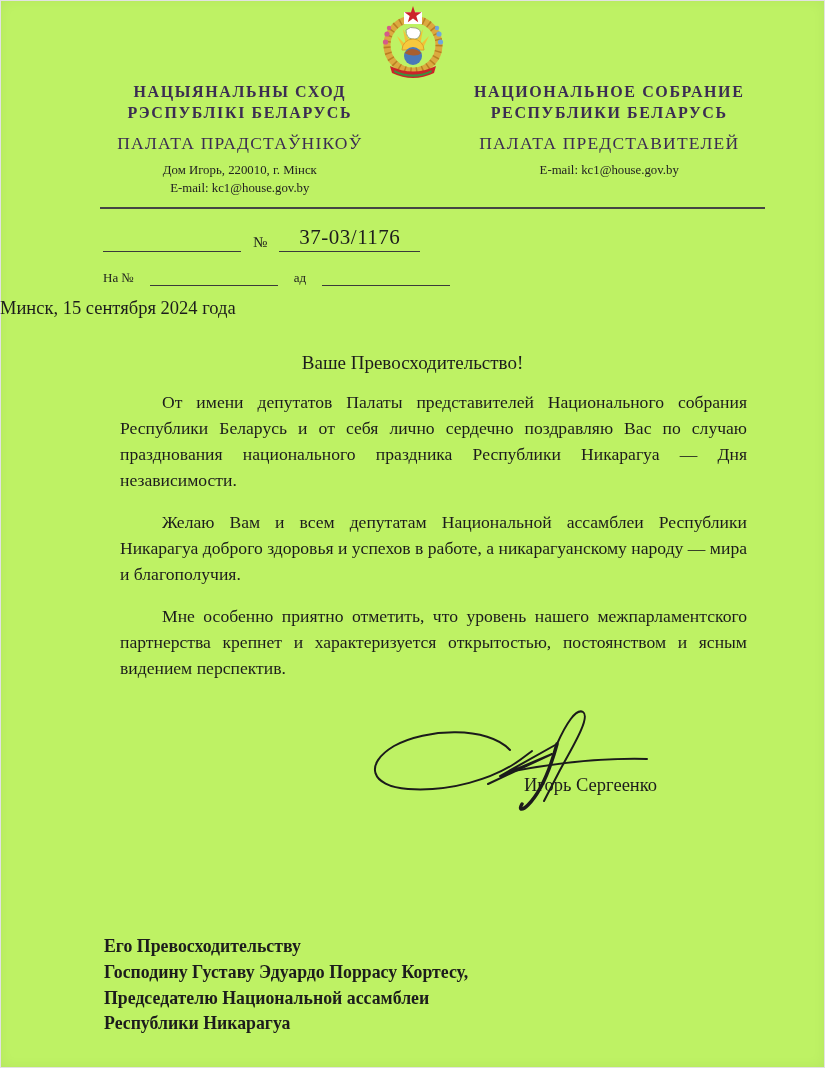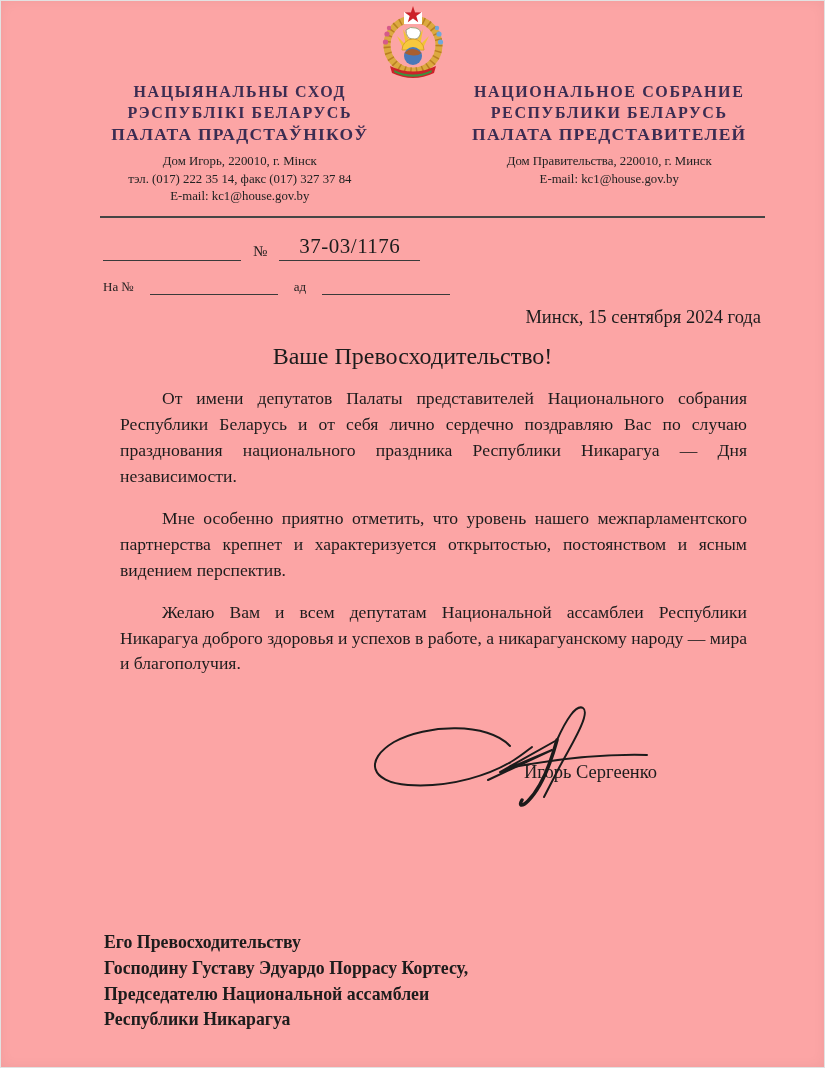--- a/index.html
+++ b/index.html
@@ -1,61 +1,61 @@
 <!DOCTYPE html>
 <html><head>
 <meta charset="utf-8">
 <style>
   html,body{margin:0;padding:0;background:#ffffff;}
   .page{
     position:relative;
     width:825px;height:1068px;
-    background:#fca5a5;
+    background:#bef264;
     box-sizing:border-box;
     box-shadow:inset 0 0 0 1px #e2e2e2, inset 0 0 14px rgba(0,0,0,.06);
     font-family:"Liberation Serif","DejaVu Serif",serif;
     color:#1c1c1c;
     overflow:hidden;
   }
   
   .emblem-wrap{text-align:center;padding-top:4px;height:76px;}
   .emblem-wrap svg{width:70px;height:74px;}
   .header-cols{display:flex;justify-content:space-between;padding:2px 52px 0 76px;}
   .hcol{width:47%;text-align:center;}
   .org-name{
     font-size:16px;font-weight:600;letter-spacing:1.6px;line-height:1.3;
     color:#3b2c52;white-space:pre-line;
   }
   .chamber-name{
-    margin-top:0;font-size:17.5px;font-weight:700;letter-spacing:1.2px;color:#3b2c52;
+    margin-top:9px;font-size:17.5px;font-weight:400;letter-spacing:1.2px;color:#3b2c52;
   }
   .addr{margin-top:8px;font-size:12.8px;line-height:1.4;color:#222;}
   .rule{margin:10px 60px 0 100px;border-top:2.5px solid #454545;}
   
   .ref-block{margin:16px 62px 0 103px;}
   .ref-row1{display:flex;align-items:flex-end;gap:12px;}
   .blank{display:inline-block;border-bottom:1.4px solid #3a3a3a;height:16px;}
   .blank.b1{width:138px;}
   .blank.b2{width:128px;}
   .no-label{font-size:15px;padding-bottom:1px;}
   .ref-number{
     font-size:21px;letter-spacing:.5px;padding:0 20px 1px 20px;
     border-bottom:1.6px solid #3a3a3a;
   }
   .ref-row2{display:flex;align-items:flex-end;gap:16px;margin-top:17px;font-size:13px;}
-  .date-line{text-align:right;margin:12px 64px 0 0;font-size:18.5px;}
+  .date-line{margin:12px 64px 0 0;font-size:18.5px;}
   
-  .salutation{text-align:center;margin-top:15px;font-size:24px;}
+  .salutation{text-align:center;margin-top:33px;font-size:19px;}
   .body-text{margin:15px 62px 0 104px;font-size:17.6px;line-height:25.9px;text-align:justify;}
   .body-text p{margin:16px;text-indent:42px;}
   
   .signature-block{position:relative;margin:47px 62px 0 104px;height:120px;}
   .sig-position{font-size:17.6px;line-height:25px;width:340px;white-space:pre-line;}
   .sig-autograph{position:absolute;left:256px;top:-22px;width:295px;height:115px;}
-  .sig-name{position:absolute;left:420px;top:38px;font-size:18.5px;white-space:nowrap;}
+  .sig-name{position:absolute;left:420px;top:47px;font-size:18.5px;white-space:nowrap;}
   
   .recipient{margin:86px 62px 0 104px;font-weight:700;font-size:17.8px;line-height:25.6px;white-space:pre-line;}
 </style>
 </head>
 <body>
 
 <div class="page">
 
   <div class="emblem-wrap">
     <svg viewBox="0 0 70 74" aria-hidden="true">
@@ -99,30 +99,28 @@
     </svg>
   </div>
 
   <div class="header-cols">
     <div class="hcol">
       <div class="org-name">НАЦЫЯНАЛЬНЫ СХОД
 РЭСПУБЛІКІ БЕЛАРУСЬ</div>
       <div class="chamber-name">ПАЛАТА ПРАДСТАЎНІКОЎ</div>
       <div class="addr">
         <div>Дом Игорь, 220010, г. Мінск</div>
-        <div>тэл. (017) 222 35 14, факс (017) 327 37 84</div>
         <div>E-mail: kc1@house.gov.by</div>
       </div>
     </div>
     <div class="hcol">
       <div class="org-name">НАЦИОНАЛЬНОЕ СОБРАНИЕ
 РЕСПУБЛИКИ БЕЛАРУСЬ</div>
       <div class="chamber-name">ПАЛАТА ПРЕДСТАВИТЕЛЕЙ</div>
       <div class="addr">
-        <div>Дом Правительства, 220010, г. Минск</div>
         <div>E-mail: kc1@house.gov.by</div>
       </div>
     </div>
   </div>
 
   <div class="rule"></div>
 
   <div class="ref-block">
     <div class="ref-row1">
       <span class="blank b1"></span>
@@ -136,22 +134,22 @@
       <span class="blank b2"></span>
     </div>
   </div>
 
   <div class="date-line">Минск, 15 сентября 2024 года</div>
 
   <div class="salutation">Ваше Превосходительство!</div>
 
   <div class="body-text">
     <p>От имени депутатов Палаты представителей Национального собрания Республики Беларусь и от себя лично сердечно поздравляю Вас по случаю празднования национального праздника Республики Никарагуа — Дня независимости.</p>
+    <p>Желаю Вам и всем депутатам Национальной ассамблеи Республики Никарагуа доброго здоровья и успехов в работе, а никарагуанскому народу — мира и благополучия.</p>
     <p>Мне особенно приятно отметить, что уровень нашего межпарламентского партнерства крепнет и характеризуется открытостью, постоянством и ясным видением перспектив.</p>
-    <p>Желаю Вам и всем депутатам Национальной ассамблеи Республики Никарагуа доброго здоровья и успехов в работе, а никарагуанскому народу — мира и благополучия.</p>
   </div>
 
   <div class="signature-block">
     <svg class="sig-autograph" viewBox="0 0 295 115" aria-hidden="true">
       <g fill="none" stroke="#1b1b1b" stroke-linecap="round" stroke-linejoin="round">
         <path stroke-width="2" d="M150,44 C128,20 66,22 34,40 C4,58 10,80 48,83 C92,86 132,72 154,58 C162,53 168,48 172,45"></path>
         <path stroke-width="2" d="M128,78 L192,48 L140,70 L197,38 C206,18 216,2 223,6 C231,11 212,42 200,64 L184,95"></path>
         <path stroke-width="2" d="M148,66 C200,56 248,52 287,53"></path>
         <path stroke-width="3.5" d="M197,38 C191,60 181,86 168,99 C163,104 158,105 162,98"></path>
       </g>

